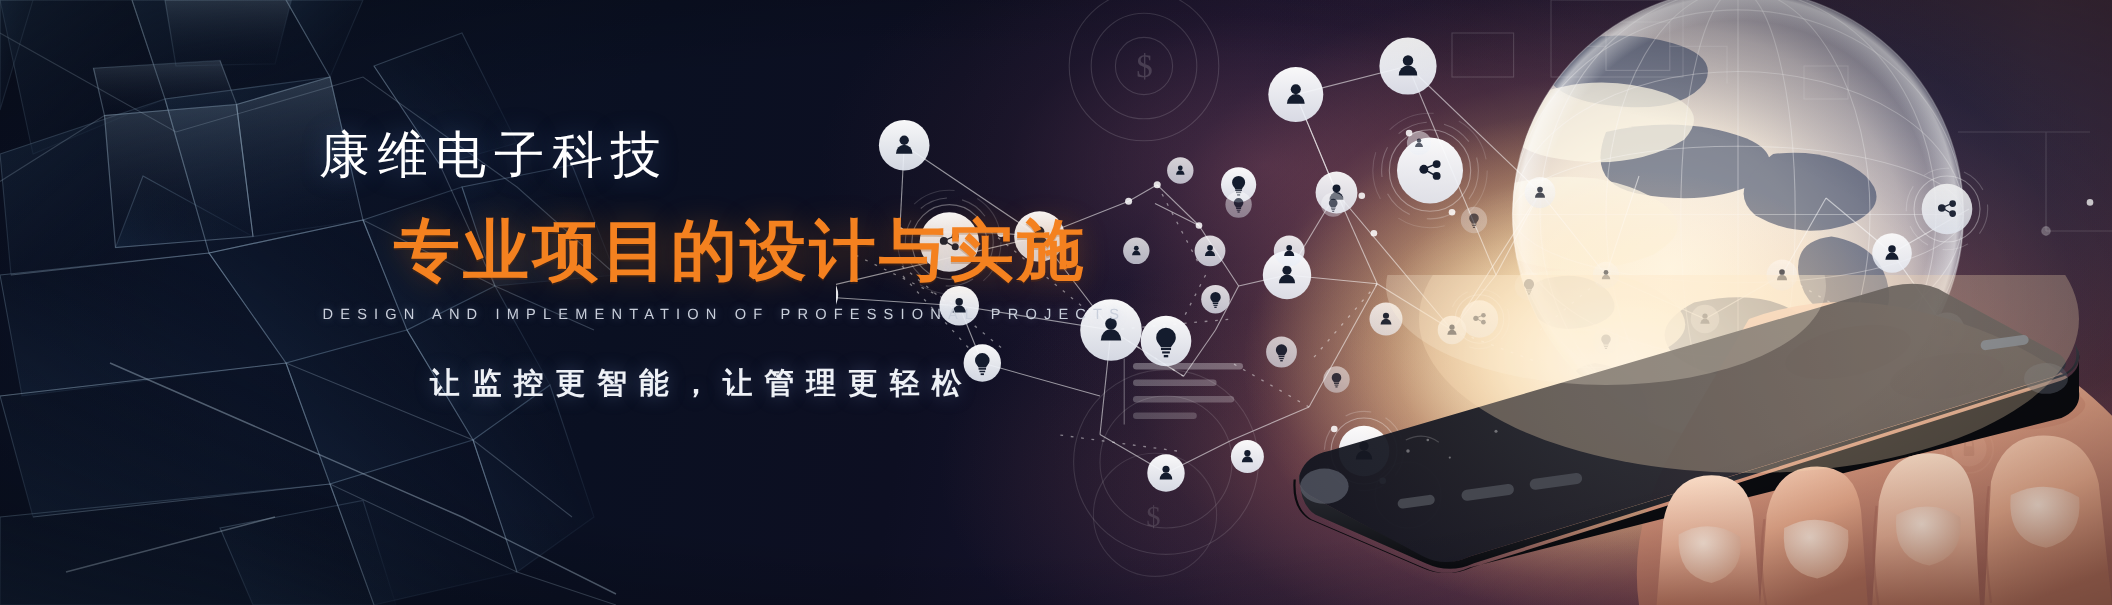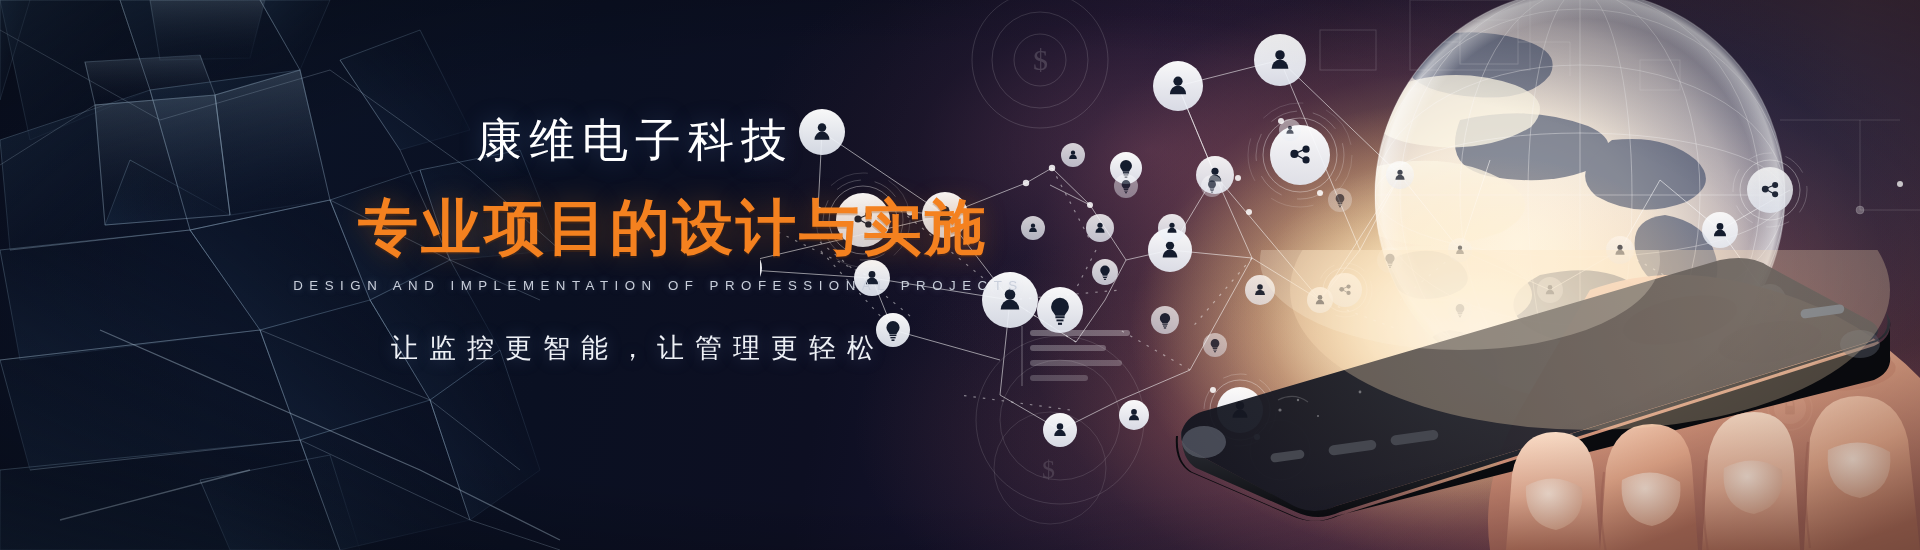--- a/index.html
+++ b/index.html
@@ -32,21 +32,20 @@
   .copy{
     position:absolute;
     left:0; top:0; width:1040px; height:550px;
     pointer-events:none;
   }
   .copy > *{ pointer-events:auto; }
 
   .title-cn{
     position:absolute;
     left:290px; top:112px; width:690px;
-    text-align:center;
     color:#ffffff;
     font-size:46px;
     letter-spacing:7px;
     font-weight:400;
     line-height:1.25;
     text-shadow:0 0 22px rgba(90,130,200,.35);
   }
 
   .headline{
     position:absolute;
@@ -72,21 +71,21 @@
     transform:scaleX(.985);
     text-shadow:0 0 8px rgba(160,180,220,.35);
   }
 
   .tagline-cn{
     position:absolute;
     left:290px; top:330px; width:696px;
     text-align:center;
     color:#eef1f6;
     font-size:27px;
-    font-weight:400;
+    font-weight:700;
     letter-spacing:11px;
     text-shadow:0 0 16px rgba(120,150,210,.35);
   }
 
   
   .network{ position:absolute; left:760px; top:0; width:1160px; height:550px; }
 
   
   .hand-wrap{ position:absolute; right:0; bottom:0; width:760px; height:300px; }
 </style>

